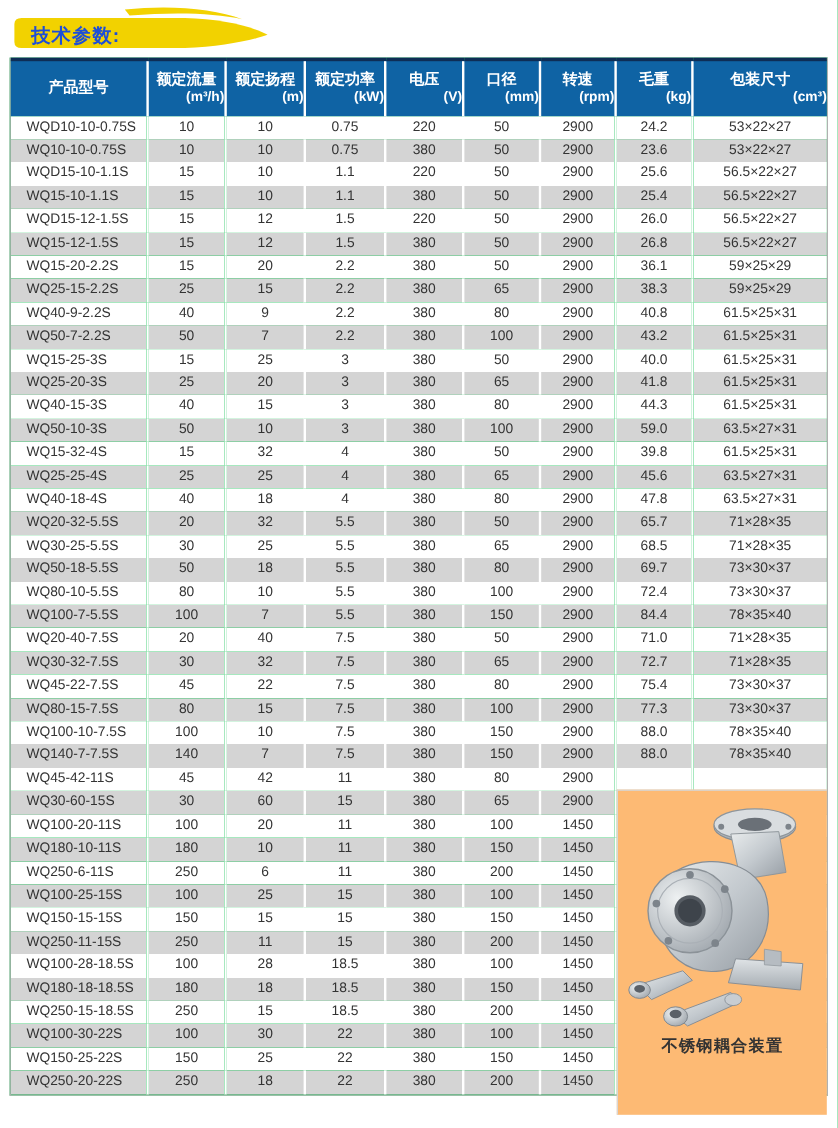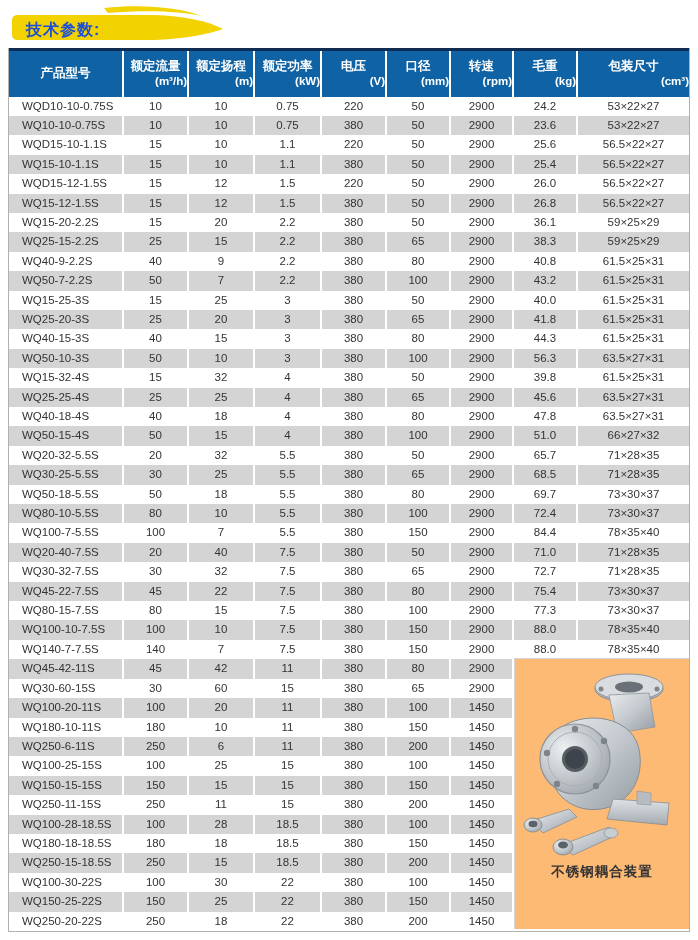--- a/index.html
+++ b/index.html
@@ -258,21 +258,21 @@
           <td>61.5×25×31</td>
         </tr>
         <tr>
           <td>WQ50-10-3S</td>
           <td>50</td>
           <td>10</td>
           <td>3</td>
           <td>380</td>
           <td>100</td>
           <td>2900</td>
-          <td>56.3</td>
+          <td>59.0</td>
           <td>63.5×27×31</td>
         </tr>
         <tr>
           <td>WQ15-32-4S</td>
           <td>15</td>
           <td>32</td>
           <td>4</td>
           <td>380</td>
           <td>50</td>
           <td>2900</td>
@@ -293,31 +293,20 @@
         <tr>
           <td>WQ40-18-4S</td>
           <td>40</td>
           <td>18</td>
           <td>4</td>
           <td>380</td>
           <td>80</td>
           <td>2900</td>
           <td>47.8</td>
           <td>63.5×27×31</td>
-        </tr>
-        <tr>
-          <td>WQ50-15-4S</td>
-          <td>50</td>
-          <td>15</td>
-          <td>4</td>
-          <td>380</td>
-          <td>100</td>
-          <td>2900</td>
-          <td>51.0</td>
-          <td>66×27×32</td>
         </tr>
         <tr>
           <td>WQ20-32-5.5S</td>
           <td>20</td>
           <td>32</td>
           <td>5.5</td>
           <td>380</td>
           <td>50</td>
           <td>2900</td>
           <td>65.7</td>

